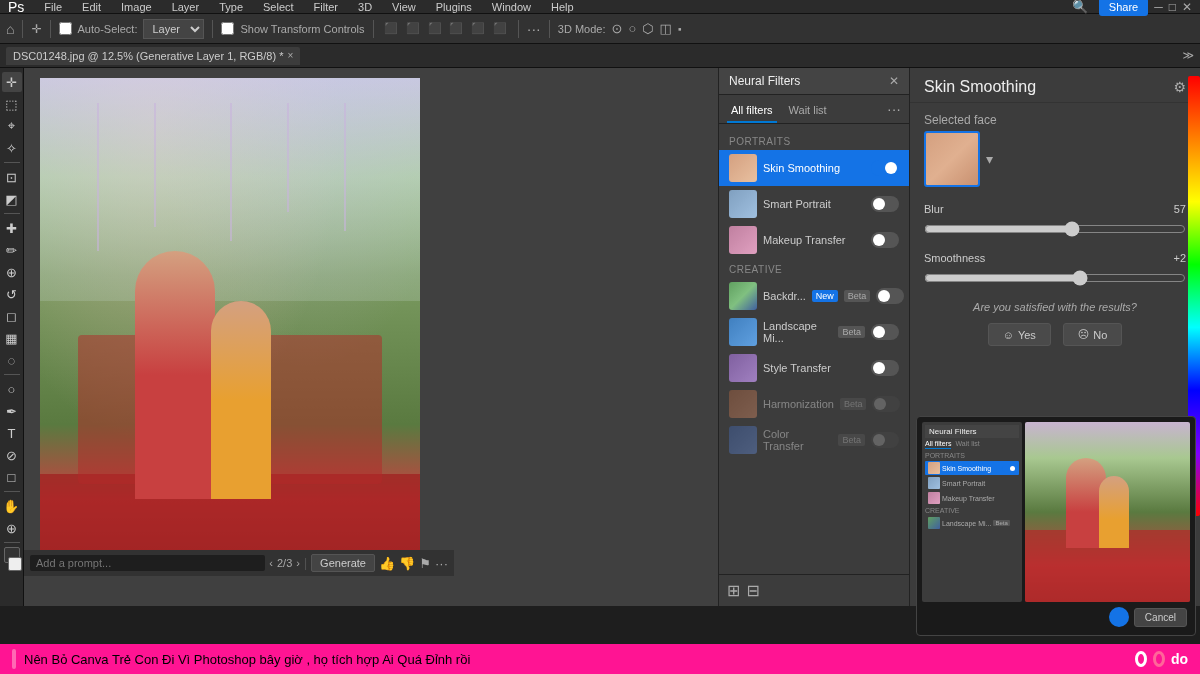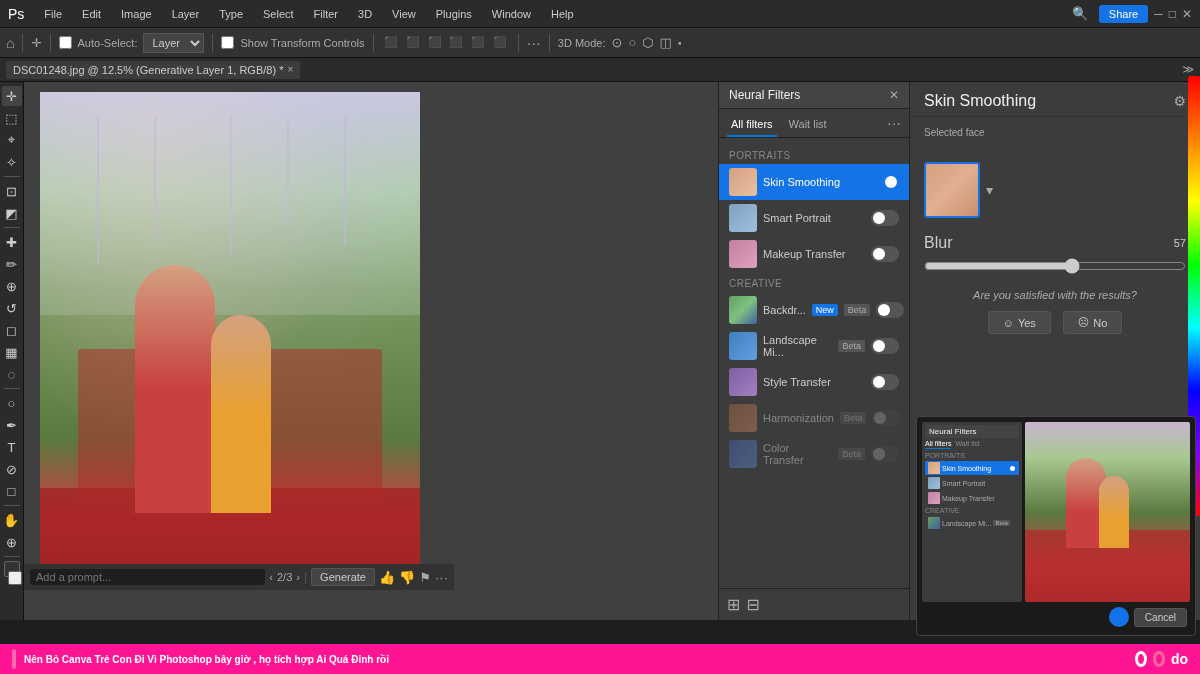--- a/index.html
+++ b/index.html
@@ -1,19 +1,19 @@
 <!DOCTYPE html>
 <html><head>
   <meta charset="utf-8">
   <style>
     * { margin: 0; padding: 0; box-sizing: border-box; }
     body { width: 1200px; height: 674px; overflow: hidden; background: #1e1e1e; font-family: 'Segoe UI', Arial, sans-serif; font-size: 12px; color: #ccc; }
 
     
-    .menu-bar { height: 28px; background: #2b2b2b; display: flex; align-items: center; padding: 0 8px; gap: 12px; border-bottom: 1px solid #111; }
+    .menu-bar { height: 14px; background: #2b2b2b; display: flex; align-items: center; padding: 0 8px; gap: 12px; border-bottom: 1px solid #111; }
     .menu-bar .app-icon { color: #fff; font-size: 14px; margin-right: 4px; }
     .menu-item { color: #ccc; font-size: 11px; cursor: pointer; padding: 2px 4px; }
 
     
     .toolbar { height: 30px; background: #323232; display: flex; align-items: center; padding: 0 6px; gap: 6px; border-bottom: 1px solid #111; }
     .toolbar-sep { width: 1px; height: 18px; background: #555; margin: 0 2px; }
     .toolbar-select { background: #444; border: 1px solid #555; color: #ccc; font-size: 11px; padding: 1px 4px; height: 20px; }
     .toolbar-label { font-size: 11px; color: #aaa; }
     .toolbar-checkbox { accent-color: #aaa; }
     .share-btn { background: #1473e6; color: #fff; border: none; border-radius: 3px; padding: 3px 10px; font-size: 11px; cursor: pointer; margin-left: 4px; }
@@ -87,44 +87,44 @@
     .neural-bottom { padding: 6px 8px; display: flex; gap: 6px; border-top: 1px solid #222; }
     .neural-bottom-icon { color: #aaa; font-size: 16px; cursor: pointer; }
 
     
     .skin-panel { width: 290px; background: #3c3c3c; padding: 0; display: flex; flex-direction: column; }
     .skin-panel-header { padding: 10px 14px 6px; display: flex; align-items: center; justify-content: space-between; border-bottom: 1px solid #333; }
     .skin-panel-title { font-size: 16px; color: #eee; font-weight: 400; }
     .skin-panel-icon { color: #aaa; font-size: 14px; cursor: pointer; }
     .skin-panel-body { padding: 10px 14px; flex: 1; }
 
-    .selected-face-label { font-size: 10px; color: #aaa; margin-bottom: 24px; }
+    .selected-face-label { font-size: 12px; color: #aaa; margin-bottom: 4px; }
     .face-selector { display: flex; align-items: center; gap: 6px; margin-bottom: 16px; }
     .face-thumb { width: 56px; height: 56px; border-radius: 3px; overflow: hidden; border: 2px solid #1473e6; }
     .face-thumb-img { width: 100%; height: 100%; background: linear-gradient(135deg, #d4a080, #e0b090, #c89070); }
     .face-dropdown-arrow { color: #aaa; font-size: 14px; cursor: pointer; }
 
     .slider-section { margin-bottom: 12px; }
     .slider-header { display: flex; justify-content: space-between; align-items: center; margin-bottom: 6px; }
-    .slider-label { font-size: 16px; color: #ccc; }
+    .slider-label { font-size: 11px; color: #ccc; }
     .slider-value { font-size: 11px; color: #ccc; }
     input[type=range] { width: 100%; accent-color: #ccc; cursor: pointer; }
 
     .satisfaction-section { margin-top: 5px; text-align: center; }
     .satisfaction-label { font-size: 11px; color: #aaa; margin-bottom: 10px; font-style: italic; }
     .satisfaction-btns { display: flex; justify-content: center; gap: 12px; }
     .sat-btn { display: flex; align-items: center; gap: 4px; background: #4a4a4a; border: 1px solid #555; color: #ccc; font-size: 11px; padding: 4px 14px; border-radius: 3px; cursor: pointer; }
 
     
     .color-bar { width: 14px; background: linear-gradient(to bottom, #ff0000, #ff8000, #ffff00, #00ff00, #00ffff, #0000ff, #ff00ff, #ff0000); position: absolute; right: 0; top: 0; height: 100%; }
 
     
     .bottom-banner { height: 30px; background: #ff1493; display: flex; align-items: center; padding: 0 12px; gap: 8px; }
     .banner-bar { width: 4px; height: 20px; background: #ff69b4; border-radius: 2px; }
-    .banner-text { font-size: 10px; color: #ffffff; font-weight: 700; }
+    .banner-text { font-size: 13px; color: #000000; font-weight: 400; }
     .banner-logo { margin-left: auto; font-size: 14px; color: #fff; font-weight: bold; }
 
     
     .popup-overlay { position: absolute; bottom: 40px; right: 10px; width: 280px; height: 220px; background: rgba(20,20,20,0.95); border: 1px solid #444; border-radius: 4px; overflow: hidden; z-index: 100; }
 
     
     .toolbar-transform-icons { display: flex; gap: 2px; align-items: center; }
     .t-icon { color: #aaa; font-size: 11px; cursor: pointer; padding: 1px 3px; }
 
     .canvas-wrapper { position: relative; width: 100%; height: 100%; }
@@ -363,20 +363,27 @@
       </div>
 
       <div class="slider-section">
         <div class="slider-header">
           <span class="slider-label">Blur</span>
           <span class="slider-value">57</span>
         </div>
         <input type="range" min="0" max="100" value="57" style="width: 100%; accent-color: rgb(204, 204, 204);">
       </div>
 
+      <div class="slider-section">
+        <div class="slider-header">
+          <span class="slider-label">Smoothness</span>
+          <span class="slider-value">+2</span>
+        </div>
+        <input type="range" min="-10" max="10" value="2" style="width: 100%; accent-color: rgb(204, 204, 204);">
+      </div>
 
       <div class="satisfaction-section">
         <div class="satisfaction-label">Are you satisfied with the results?</div>
         <div class="satisfaction-btns">
           <button class="sat-btn">
             <span>☺</span>
             <span>Yes</span>
           </button>
           <button class="sat-btn">
             <span>☹</span>

